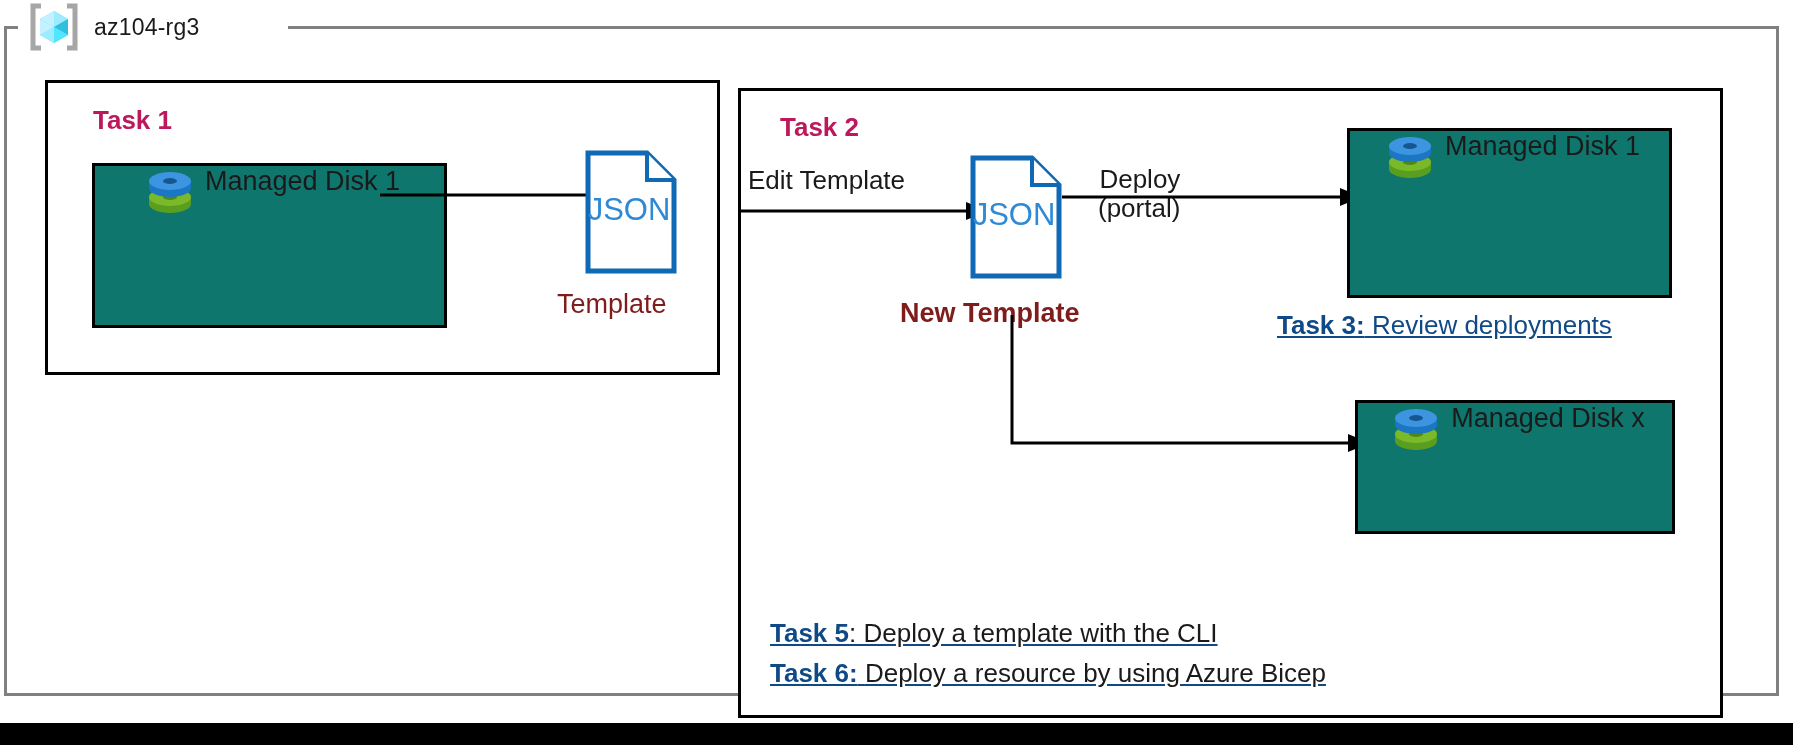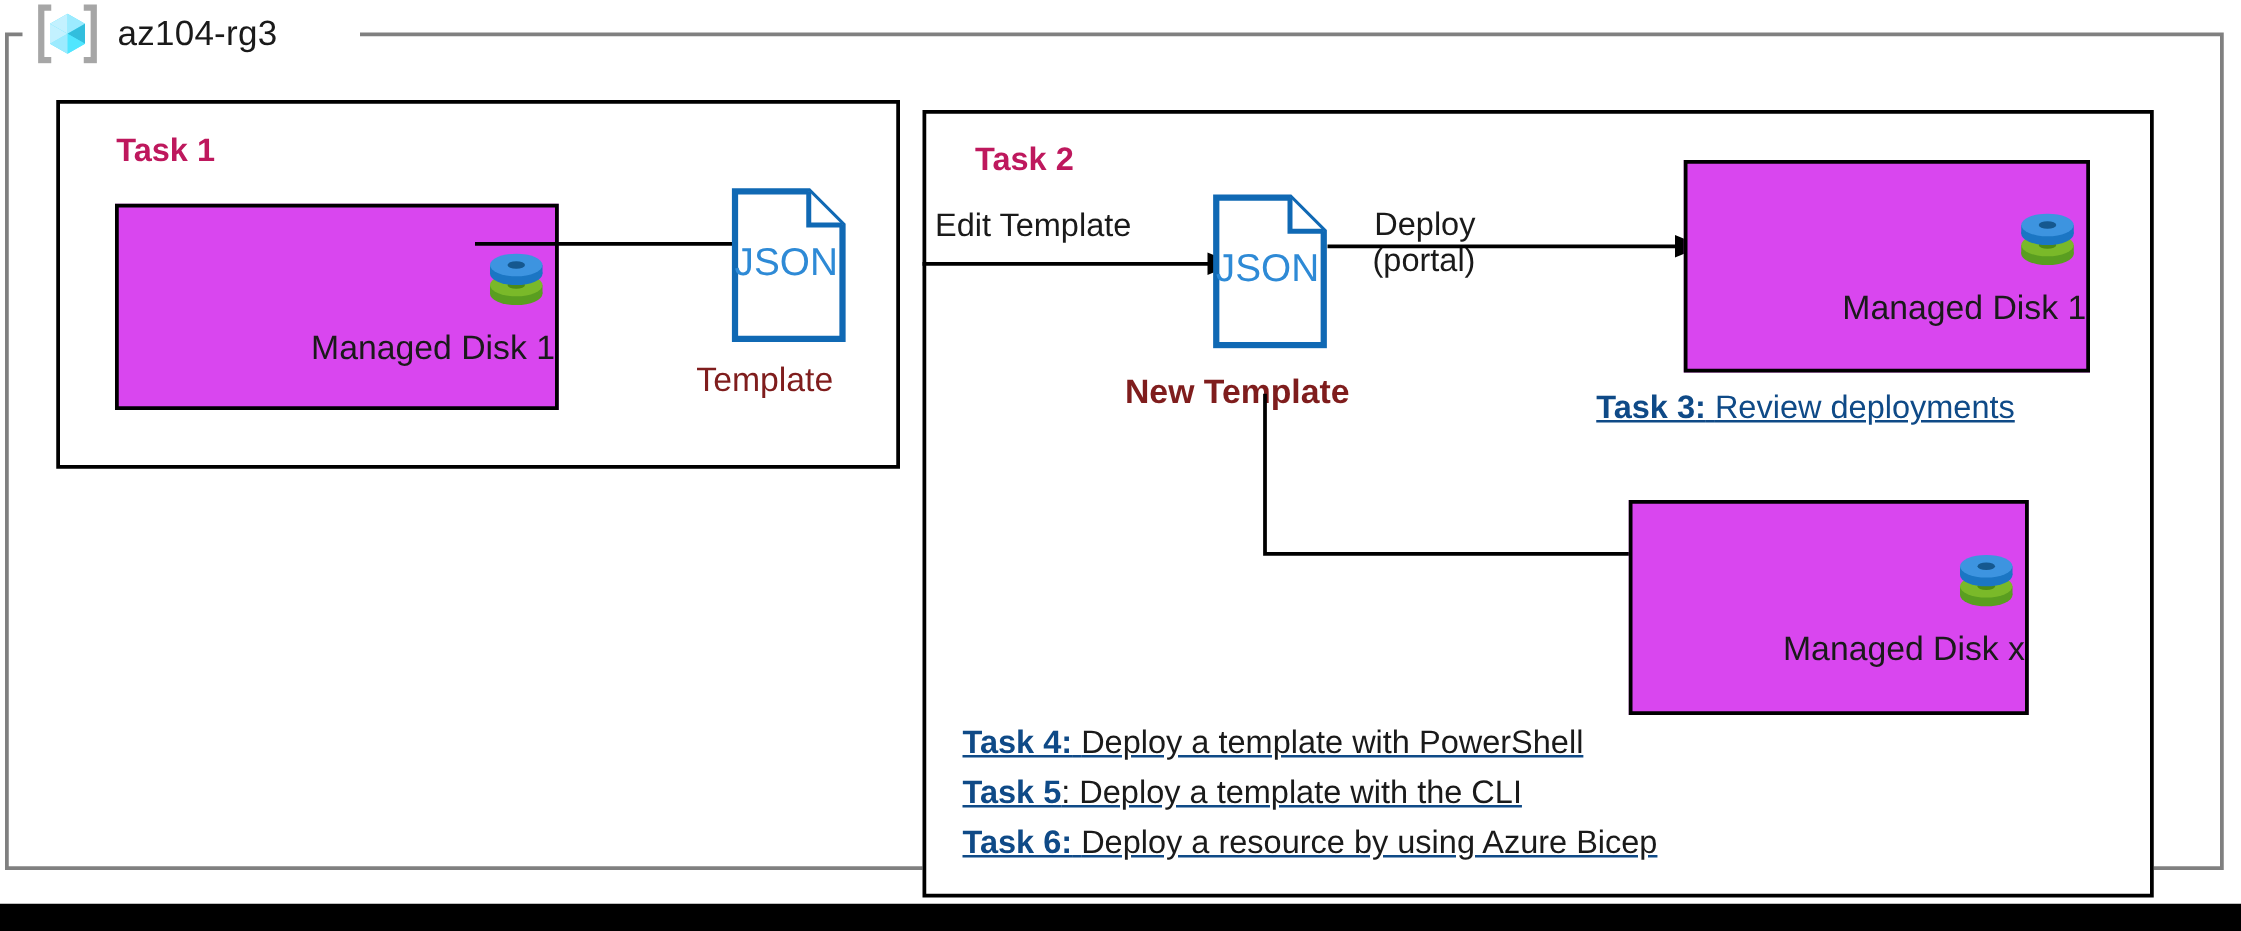--- a/index.html
+++ b/index.html
@@ -42,21 +42,21 @@
     display: flex;
     align-items: center;
     gap: 14px;
   }
   .rg-icon {
     width: 52px;
     height: 48px;
     position: relative;
   }
   .rg-name {
-    font-size: 28px;
+    font-size: 23px;
     color: #1a1a1a;
     white-space: nowrap;
     letter-spacing: 0.2px;
   }
 
   
   .task-panel {
     position: absolute;
     border: 3px solid #000000;
     background: #ffffff;
@@ -71,32 +71,32 @@
     font-weight: bold;
     color: #be185d;
     white-space: nowrap;
   }
   #task1-heading { left: 93px;  top: 105px; }
   #task2-heading { left: 780px; top: 112px; text-align: center; }
 
   
   .res-box {
     position: absolute;
-    background: #d946ef;
+    background: #0f766e;
     border: 3px solid #000000;
     box-sizing: border-box;
     display: flex;
-    flex-direction: column;
-    align-items: flex-end;
+    flex-direction: row;
+    align-items: flex-start;
     justify-content: center;
     gap: 4px;
   }
   #disk1-box  { left: 92px;   top: 163px; width: 355px; height: 165px; }
   #disk1b-box { left: 1347px; top: 128px; width: 325px; height: 170px; }
-  #diskx-box  { left: 1303px; top: 400px; width: 320px; height: 172px; }
+  #diskx-box  { left: 1355px; top: 400px; width: 320px; height: 134px; }
 
   .res-label {
     font-size: 27px;
     color: #1a1a1a;
     white-space: nowrap;
   }
   .disk-icon { width: 62px; height: 62px; display: block; }
 
   
   .json-doc { position: absolute; }
@@ -277,24 +277,20 @@
         <ellipse cx="31" cy="31" rx="7" ry="3" fill="#4d8a14"></ellipse>
         <ellipse cx="31" cy="22" rx="21" ry="9" fill="#1b76c4"></ellipse>
         <rect x="10" y="15" width="42" height="7" fill="#1b76c4"></rect>
         <ellipse cx="31" cy="15" rx="21" ry="9" fill="#3d94e0"></ellipse>
         <ellipse cx="31" cy="15" rx="7" ry="3" fill="#15588f"></ellipse>
       </svg>
     </span>
     <span class="res-label">Managed Disk x</span>
   </div>
 
-  <div class="task-note" id="task4-note">
-    <b>Task 4:</b>
-    <span class="desc-dark">Deploy a template with PowerShell</span>
-  </div>
   <div class="task-note" id="task5-note">
     <b>Task 5</b><span class="desc-dark">: Deploy a template with the CLI</span>
   </div>
   <div class="task-note" id="task6-note">
     <b>Task 6:</b>
     <span class="desc-dark">Deploy a resource by using Azure Bicep</span>
   </div>
 
   <div class="bottom-bar"></div>
 </div>

